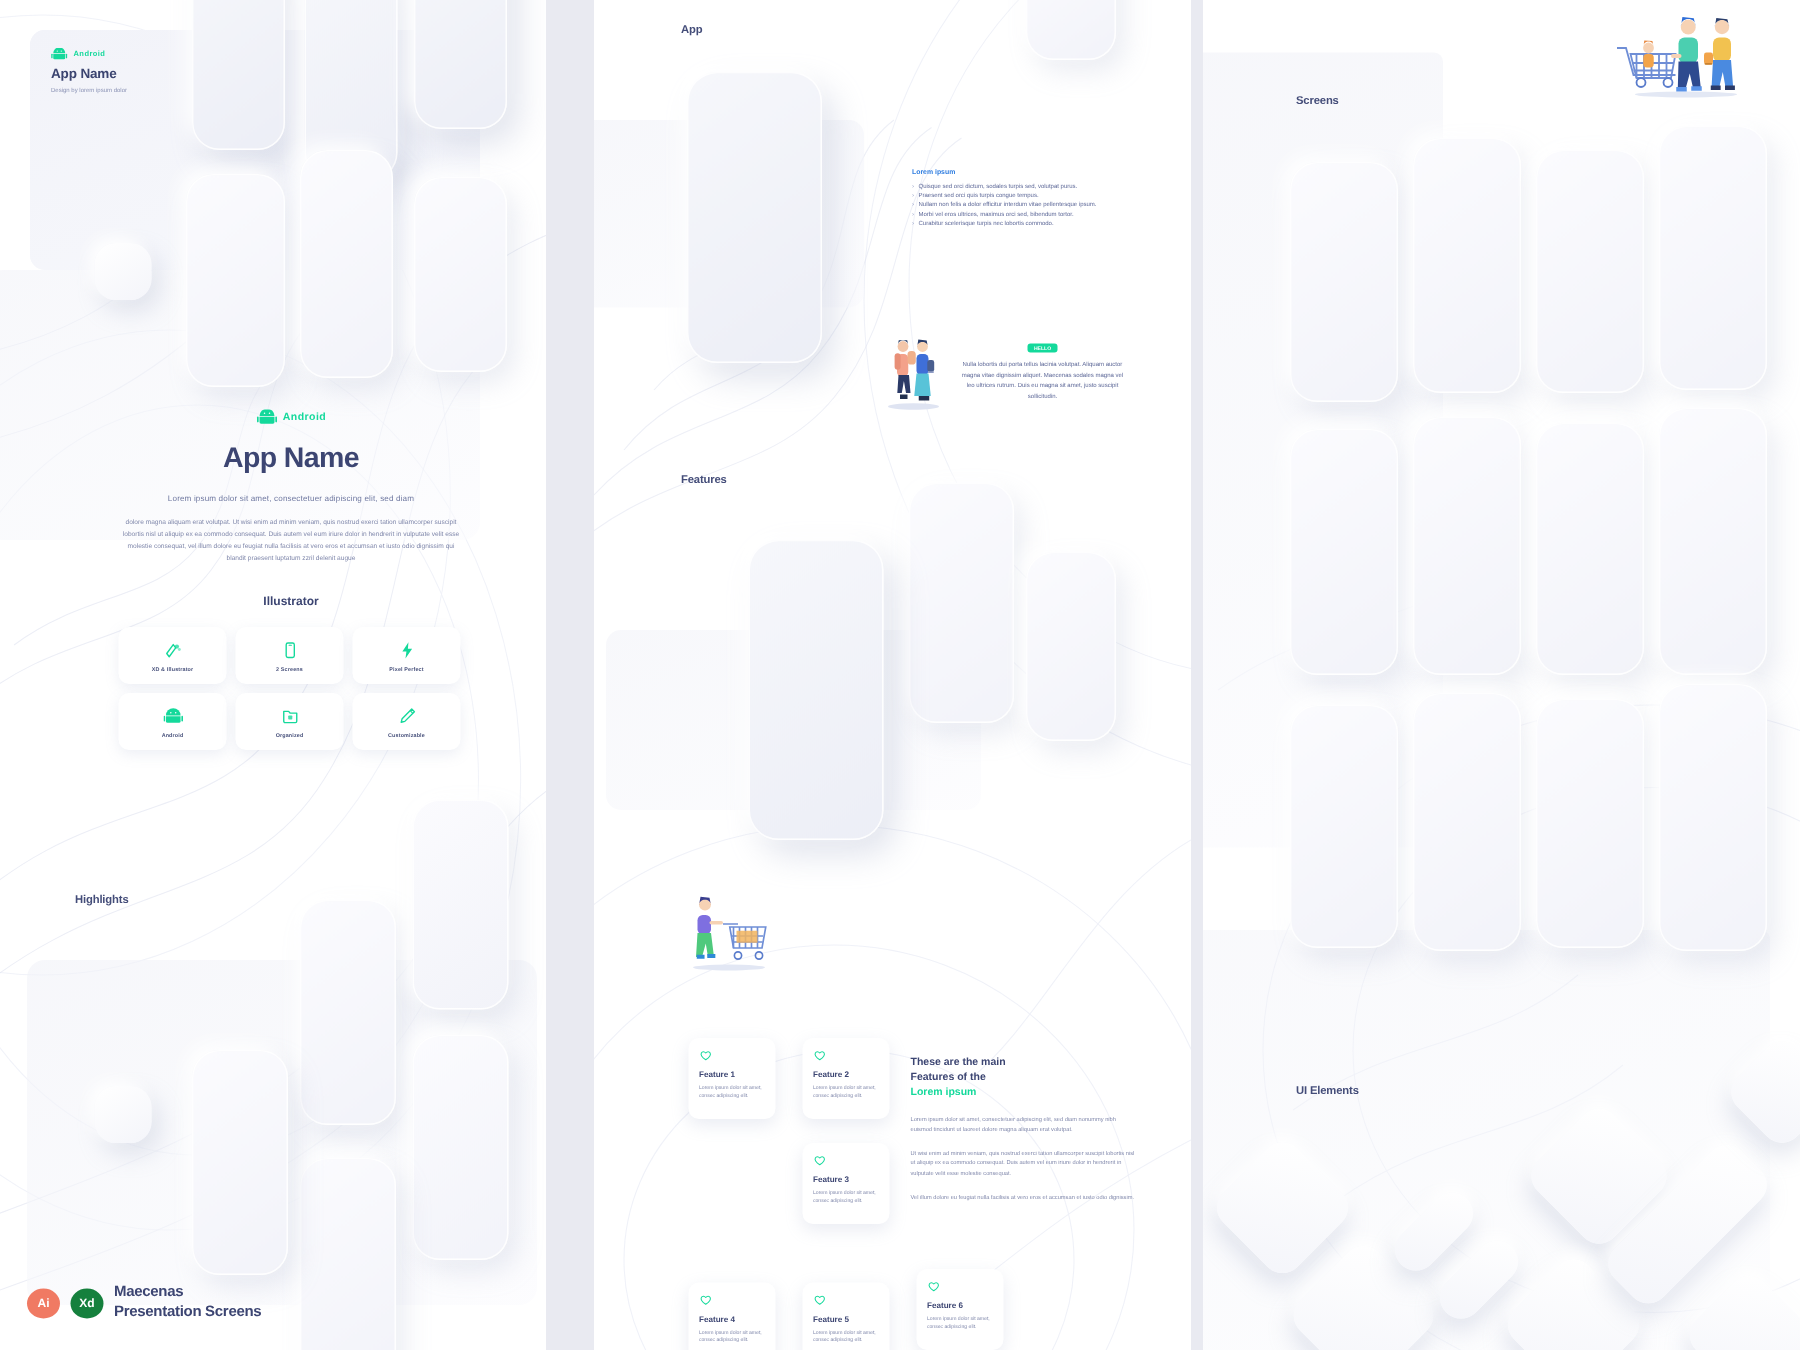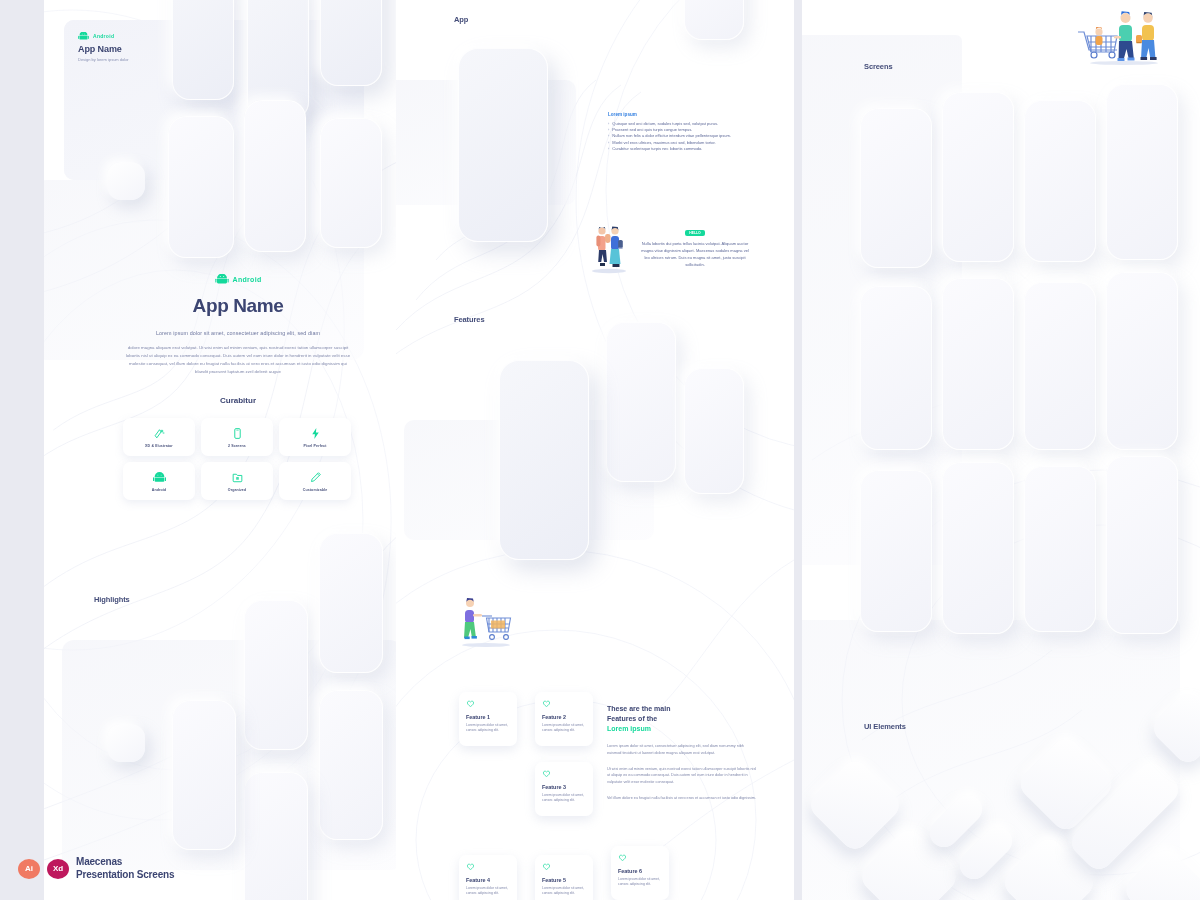--- a/index.html
+++ b/index.html
@@ -6,21 +6,21 @@
   html, body {
     width: 1200px; height: 900px;
     font-family: "Liberation Sans", sans-serif;
     background: #e9ebf2;
     overflow: hidden;
   }
   .stage { position: relative; width: 1200px; height: 900px; background: #e9eaf1; }
 
   
   .col { position: absolute; top: 0; height: 900px; background: #ffffff; overflow: hidden; }
-  .col-left   { left: 0px;   width: 364px; margin-left: 44px; }
+  .col-left   { left: 0px;   width: 364px; }
   .col-mid    { left: 396px; width: 398px; }
   .col-right  { left: 802px; width: 398px; }
 
   
   .topo { position: absolute; inset: 0; opacity: .5; pointer-events: none; }
   .topo svg { width: 100%; height: 100%; display: block; }
 
   
   .wash {
     position: absolute; background: linear-gradient(160deg,#f1f2f8 0%, #f6f7fb 60%, #fbfbfe 100%);
@@ -127,21 +127,21 @@
   .fc-p { font-size: 3.8px; line-height: 1.75; color: #8088ab; margin-top: 9px; }
 
   
   .footer { position: absolute; left: 18px; top: 856px; display: flex; align-items: center; gap: 7px; }
   .pill {
     width: 22px; height: 20px; border-radius: 50%;
     display: flex; align-items: center; justify-content: center;
     font-size: 8px; font-weight: 700; color: #ffffff;
   }
   .pill-ai { background: #f07a63; }
-  .pill-xd { background: #be185d; }
+  .pill-xd { background: #15803d; }
   .footer-txt { font-size: 10px; font-weight: 700; color: #3c4572; line-height: 1.28; letter-spacing: -.2px; }
 
   
   .illus { position: absolute; }
 </style>
 </head>
 <body>
 
 <div class="stage">
 
@@ -207,21 +207,21 @@
           <rect x="0" y="8.5" width="2" height="7" rx="1" fill="#14d99b"></rect>
           <rect x="22" y="8.5" width="2" height="7" rx="1" fill="#14d99b"></rect>
         </svg>
         <span class="badge-txt">Android</span>
       </div>
       <div class="hero-title">App Name</div>
       <div class="hero-lead">Lorem ipsum dolor sit amet, consectetuer adipiscing elit, sed diam</div>
       <div class="hero-body">dolore magna aliquam erat volutpat. Ut wisi enim ad minim veniam, quis nostrud exerci tation ullamcorper suscipit lobortis nisl ut aliquip ex ea commodo consequat. Duis autem vel eum iriure dolor in hendrerit in vulputate velit esse molestie consequat, vel illum dolore eu feugiat nulla facilisis at vero eros et accumsan et iusto odio dignissim qui blandit praesent luptatum zzril delenit augue</div>
     </div>
 
-    <div class="hl-title">Curabitur</div>
+    <div class="hl-title">Illustrator</div>
     <div class="hl-grid">
 
       <div class="hl-card">
         <svg class="hl-ico" viewBox="0 0 24 24">
           <path d="M4 16 L12 5 l3 4 -8 11z" fill="none" stroke="#14d99b" stroke-width="1.7" stroke-linejoin="round"></path>
           <circle cx="16.5" cy="7.5" r="2.6" fill="#14d99b" opacity=".75"></circle>
           <circle cx="19.5" cy="11" r="1.8" fill="#14d99b" opacity=".5"></circle>
         </svg>
         <span class="hl-label">XD &amp; Illustrator</span>
       </div>

